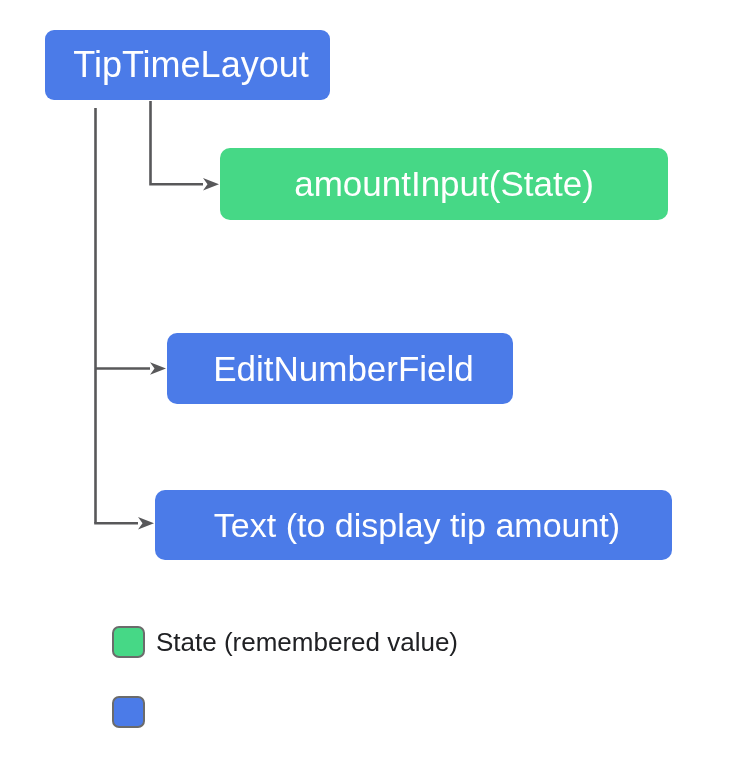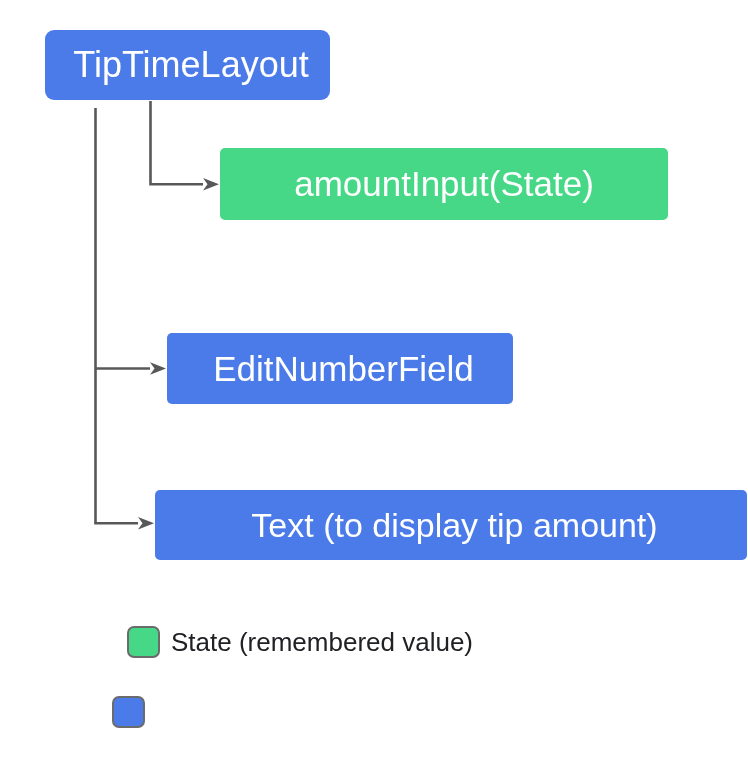--- a/index.html
+++ b/index.html
@@ -37,36 +37,36 @@
   .connectors polygon {
     fill: var(--connector-gray);
     stroke: none;
   }
   .node {
     position: absolute;
     display: flex;
     align-items: center;
     justify-content: center;
     color: var(--box-text);
-    border-radius: 5px;
+    border-radius: 10px;
     white-space: nowrap;
   }
   .node--blue  { background: var(--composable-blue); padding-left: 7px; }
   .node--green { background: var(--state-green); }
   .node-root   { left: 45px;  top: 30px;  width: 285px; height: 70px; font-size: 36px; border-radius: 9px; }
   .node-amount { left: 220px; top: 148px; width: 448px; height: 72px; font-size: 35px; }
   .node-edit   { left: 167px; top: 333px; width: 346px; height: 71px; font-size: 35px; }
-  .node-text   { left: 155px; top: 490px; width: 592px; height: 70px; font-size: 34px; }
+  .node-text   { left: 155px; top: 490px; width: 517px; height: 70px; font-size: 34px; }
   .legend-row {
     position: absolute;
     left: 112px;
     display: flex;
     align-items: center;
   }
-  .legend-row--state       { top: 626px; margin-left: 15px; }
+  .legend-row--state       { top: 626px; }
   .legend-row--composables { top: 696px; }
   .legend-swatch {
     width: 33px;
     height: 32px;
     border: 2.5px solid var(--legend-border);
     border-radius: 7px;
     flex: 0 0 auto;
   }
   .legend-swatch--green { background: var(--state-green); }
   .legend-swatch--blue  { background: var(--composable-blue); }

